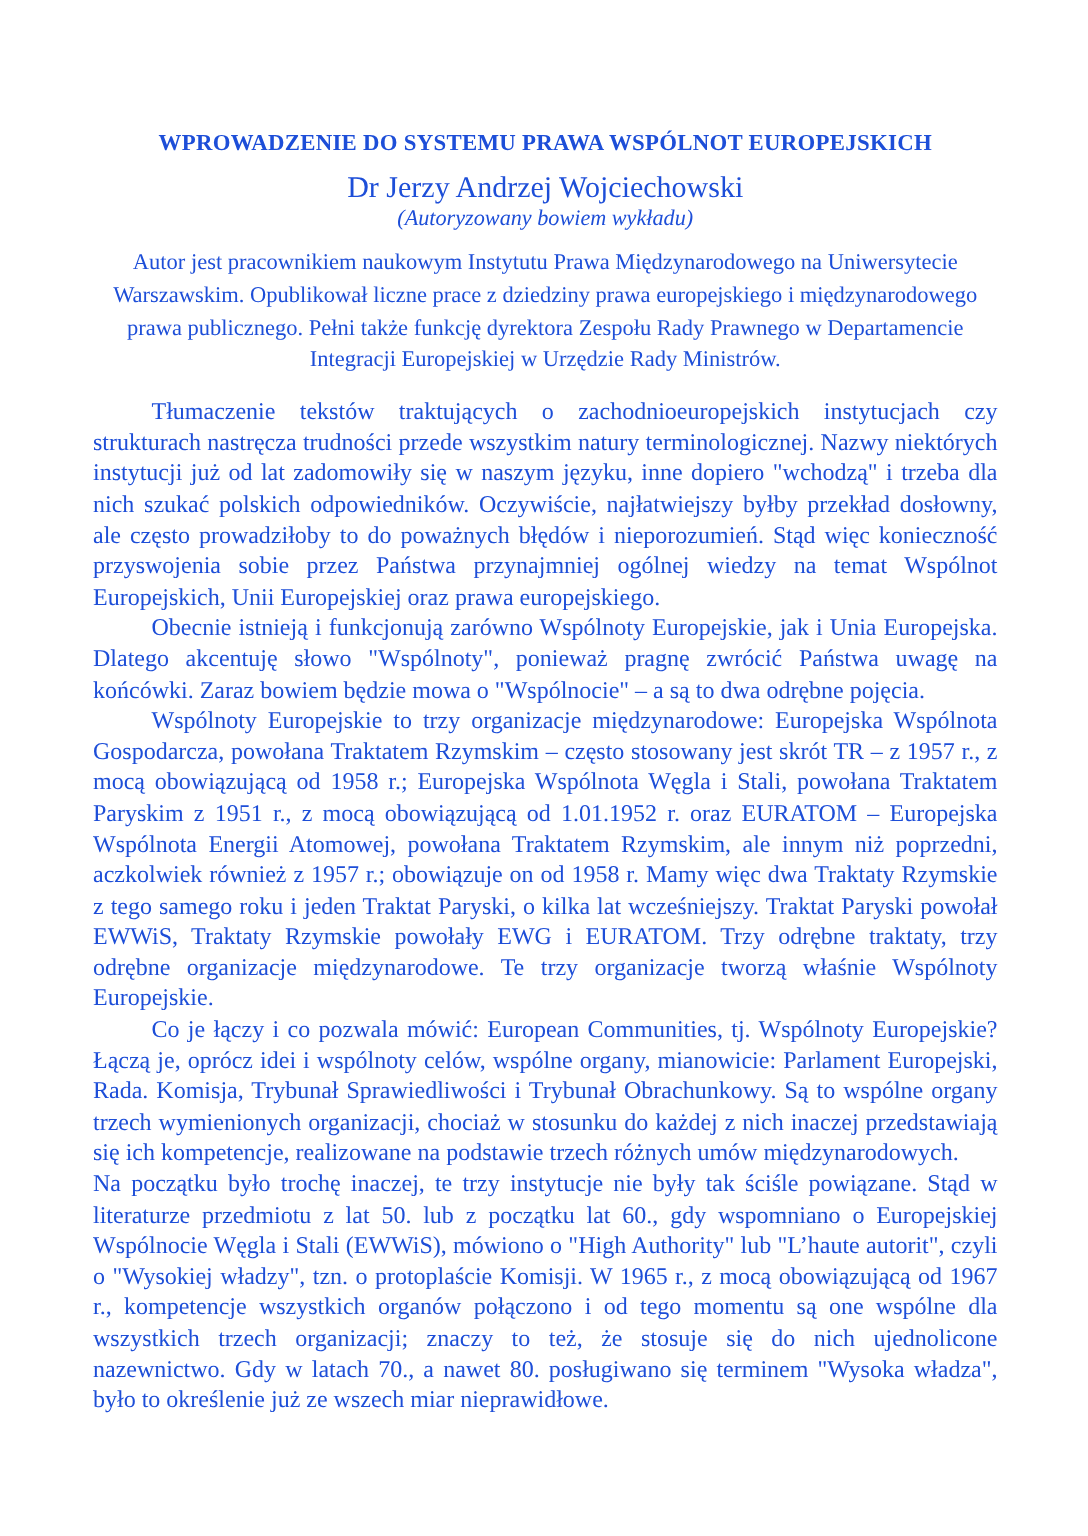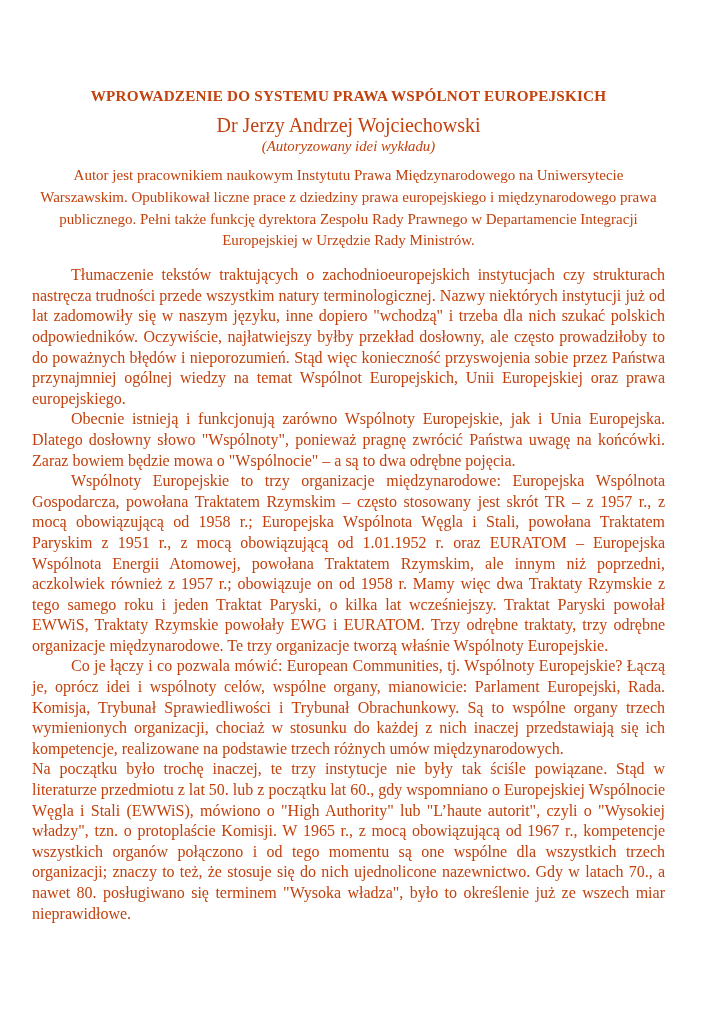--- a/index.html
+++ b/index.html
@@ -7,23 +7,23 @@
     padding: 0;
     background: #ffffff;
   }
   .page {
     position: relative;
     width: 725px;
     height: 1024px;
     margin: 0 auto;
     background: #ffffff;
     box-sizing: border-box;
-    padding: 86px 60px 0 32px;
+    padding: 86px 60px 0 62px;
     font-family: "Liberation Serif", "DejaVu Serif", serif;
-    color: #c2410c;
+    color: #1d4ed8;
     overflow: hidden;
   }
   .doc-title {
     margin: 0 0 10px 0;
     font-size: 15.2px;
     font-weight: bold;
     text-align: center;
     letter-spacing: 0.2px;
     line-height: 1.25;
   }
@@ -58,24 +58,24 @@
   }
 </style>
 </head>
 <body>
 
 <div class="page">
   <h1 class="doc-title">WPROWADZENIE DO SYSTEMU PRAWA WSPÓLNOT EUROPEJSKICH</h1>
 
   <p class="doc-author">Dr Jerzy Andrzej Wojciechowski</p>
 
-  <p class="doc-subtitle">(Autoryzowany idei wykładu)</p>
+  <p class="doc-subtitle">(Autoryzowany bowiem wykładu)</p>
 
   <div class="doc-bio">Autor jest pracownikiem naukowym Instytutu Prawa Międzynarodowego na Uniwersytecie Warszawskim. Opublikował liczne prace z dziedziny prawa europejskiego i międzynarodowego prawa publicznego. Pełni także funkcję dyrektora Zespołu Rady Prawnego w Departamencie Integracji Europejskiej w Urzędzie Rady Ministrów.</div>
 
   <div class="doc-body">
     <p>Tłumaczenie tekstów traktujących o zachodnioeuropejskich instytucjach czy strukturach nastręcza trudności przede wszystkim natury terminologicznej. Nazwy niektórych instytucji już od lat zadomowiły się w naszym języku, inne dopiero "wchodzą" i trzeba dla nich szukać polskich odpowiedników. Oczywiście, najłatwiejszy byłby przekład dosłowny, ale często prowadziłoby to do poważnych błędów i nieporozumień. Stąd więc konieczność przyswojenia sobie przez Państwa przynajmniej ogólnej wiedzy na temat Wspólnot Europejskich, Unii Europejskiej oraz prawa europejskiego.</p>
-    <p>Obecnie istnieją i funkcjonują zarówno Wspólnoty Europejskie, jak i Unia Europejska. Dlatego dosłowny słowo "Wspólnoty", ponieważ pragnę zwrócić Państwa uwagę na końcówki. Zaraz bowiem będzie mowa o "Wspólnocie" – a są to dwa odrębne pojęcia.</p>
+    <p>Obecnie istnieją i funkcjonują zarówno Wspólnoty Europejskie, jak i Unia Europejska. Dlatego akcentuję słowo "Wspólnoty", ponieważ pragnę zwrócić Państwa uwagę na końcówki. Zaraz bowiem będzie mowa o "Wspólnocie" – a są to dwa odrębne pojęcia.</p>
     <p>Wspólnoty Europejskie to trzy organizacje międzynarodowe: Europejska Wspólnota Gospodarcza, powołana Traktatem Rzymskim – często stosowany jest skrót TR – z 1957 r., z mocą obowiązującą od 1958 r.; Europejska Wspólnota Węgla i Stali, powołana Traktatem Paryskim z 1951 r., z mocą obowiązującą od 1.01.1952 r. oraz EURATOM – Europejska Wspólnota Energii Atomowej, powołana Traktatem Rzymskim, ale innym niż poprzedni, aczkolwiek również z 1957 r.; obowiązuje on od 1958 r. Mamy więc dwa Traktaty Rzymskie z tego samego roku i jeden Traktat Paryski, o kilka lat wcześniejszy. Traktat Paryski powołał EWWiS, Traktaty Rzymskie powołały EWG i EURATOM. Trzy odrębne traktaty, trzy odrębne organizacje międzynarodowe. Te trzy organizacje tworzą właśnie Wspólnoty Europejskie.</p>
     <p>Co je łączy i co pozwala mówić: European Communities, tj. Wspólnoty Europejskie? Łączą je, oprócz idei i wspólnoty celów, wspólne organy, mianowicie: Parlament Europejski, Rada. Komisja, Trybunał Sprawiedliwości i Trybunał Obrachunkowy. Są to wspólne organy trzech wymienionych organizacji, chociaż w stosunku do każdej z nich inaczej przedstawiają się ich kompetencje, realizowane na podstawie trzech różnych umów międzynarodowych.</p>
     <p class="no-indent">Na początku było trochę inaczej, te trzy instytucje nie były tak ściśle powiązane. Stąd w literaturze przedmiotu z lat 50. lub z początku lat 60., gdy wspomniano o Europejskiej Wspólnocie Węgla i Stali (EWWiS), mówiono o "High Authority" lub "L’haute autorit", czyli o "Wysokiej władzy", tzn. o protoplaście Komisji. W 1965 r., z mocą obowiązującą od 1967 r., kompetencje wszystkich organów połączono i od tego momentu są one wspólne dla wszystkich trzech organizacji; znaczy to też, że stosuje się do nich ujednolicone nazewnictwo. Gdy w latach 70., a nawet 80. posługiwano się terminem "Wysoka władza", było to określenie już ze wszech miar nieprawidłowe.</p>
   </div>
 </div>
 
 </body></html>

